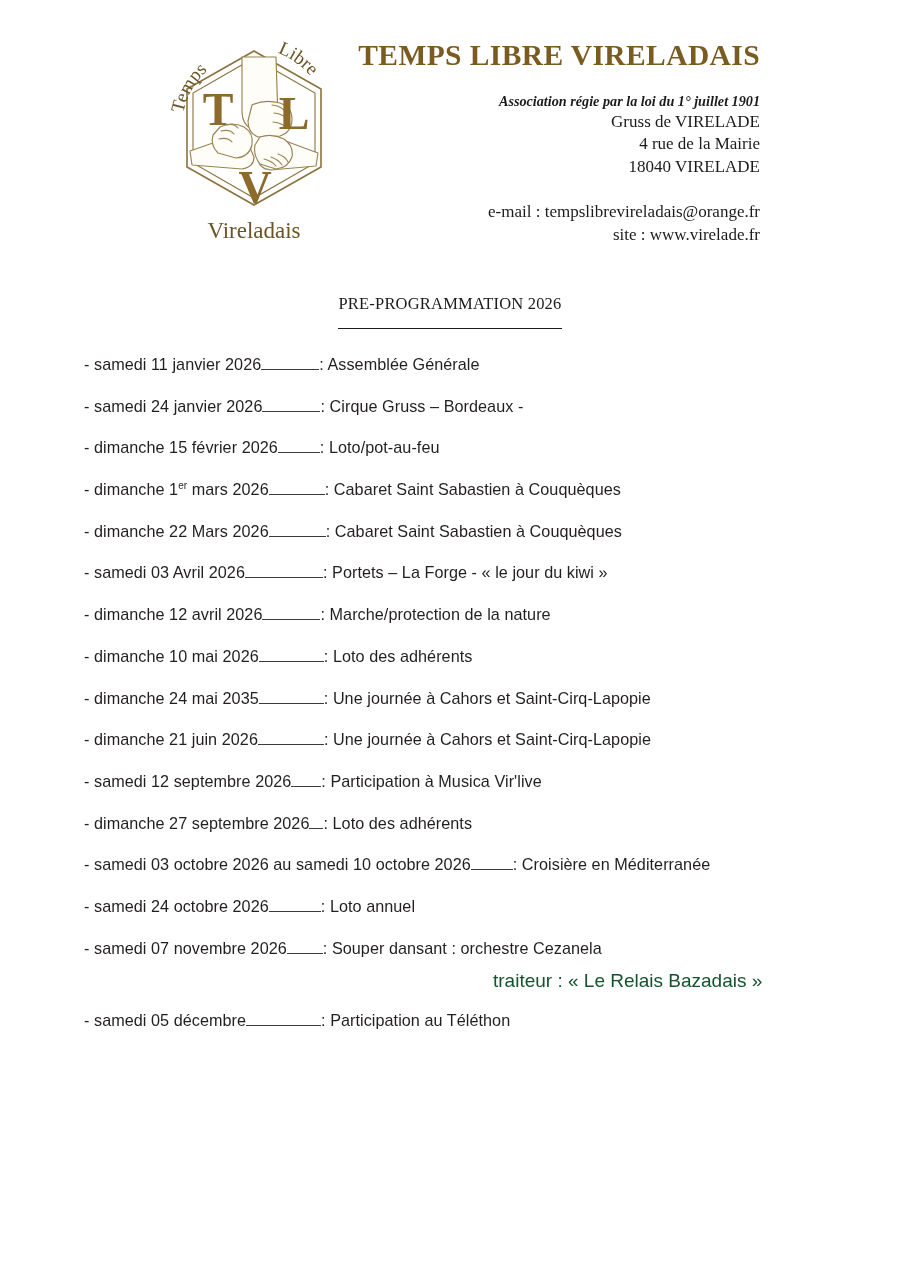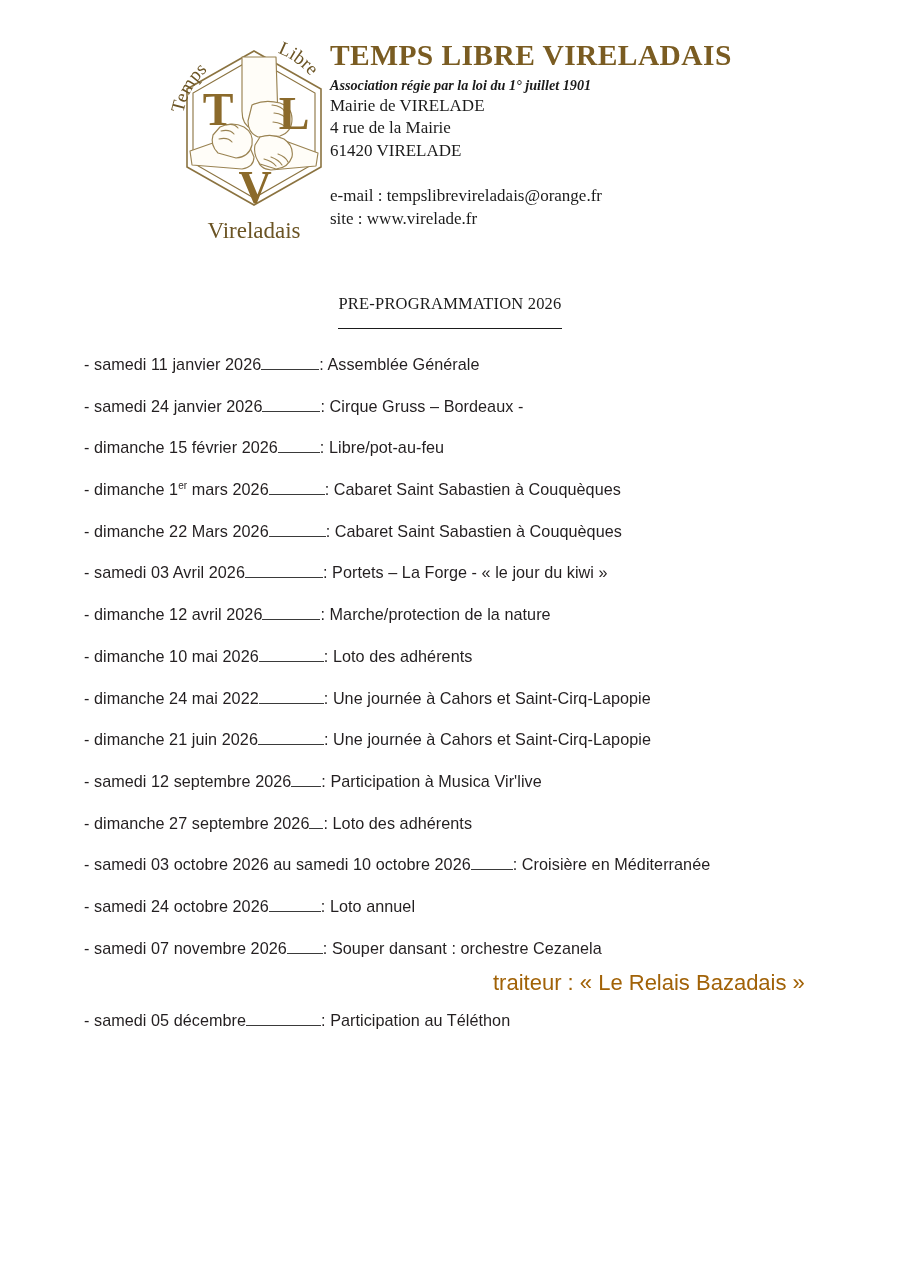--- a/index.html
+++ b/index.html
@@ -32,38 +32,38 @@
     width: 172px;
     height: 215px;
   }
   .logo-wrap svg { display: block; }
 
   .org-block {
     position: absolute;
     left: 330px;
     top: 40px;
     width: 430px;
-    text-align: left;
+    text-align: right;
   }
   .org-title {
     font-family: "Liberation Serif", serif;
     font-size: 29.5px;
     font-weight: bold;
     letter-spacing: 0.4px;
     color: #7a5c22;
     line-height: 1.08;
     white-space: nowrap;
   }
   .org-sub {
     font-family: "Liberation Serif", serif;
     font-style: italic;
     font-weight: bold;
     font-size: 14.2px;
     color: #1b1b1b;
-    margin-top: 5px;
+    margin-top: 21px;
     line-height: 1.25;
   }
   .org-addr-line {
     font-family: "Liberation Serif", serif;
     font-size: 17px;
     color: #1b1b1b;
     line-height: 1.34;
   }
   .org-contact {
     font-family: Liberation Serif, serif;
@@ -115,22 +115,22 @@
     margin: 0 0 0 0;
   }
   .row .desc { letter-spacing: 0.05px; }
   sup.ord {
     font-size: 0.62em;
     vertical-align: super;
     line-height: 0;
   }
   .subrow {
     height: 41.7px;
-    font-size: 22px;
-    color: #a16207;
+    font-size: 19px;
+    color: #14532d;
     white-space: nowrap;
     padding-left: 409px;
     line-height: 1.2;
   }
   .row.tight { height: 31px; }
 </style>
 </head>
 <body>
 
 <div class="header">
@@ -180,43 +180,43 @@
         <textPath href="#arcTR" startOffset="6%">Libre</textPath>
       </text>
 
       <text x="86" y="205" font-family="Liberation Serif, serif" font-size="23" fill="#6b5424" text-anchor="middle">Vireladais</text>
     </svg>
   </div>
 
   <div class="org-block">
     <div class="org-title">TEMPS LIBRE VIRELADAIS</div>
     <div class="org-sub">Association régie par la loi du 1° juillet 1901</div>
-    <div class="org-addr-line">Mairie de VIRELADE</div>
+    <div class="org-addr-line">Gruss de VIRELADE</div>
     <div class="org-addr-line">4 rue de la Mairie</div>
-    <div class="org-addr-line">61420 VIRELADE</div>
+    <div class="org-addr-line">18040 VIRELADE</div>
     <div class="contact-gap"></div>
     <div class="org-contact">e-mail : tempslibrevireladais@orange.fr</div>
     <div class="org-contact">site  : www.virelade.fr</div>
   </div>
 </div>
 
 <div class="doc-title">
   <span>PRE-PROGRAMMATION  2026</span>
 </div>
 
 <div class="program" id="program-list">
     <div class="row"><span class="date">- samedi 11 janvier 2026</span><span class="fill" style="width: 58px;"></span><span class="desc">: Assemblée Générale</span></div>
     <div class="row"><span class="date">- samedi 24 janvier 2026</span><span class="fill" style="width: 58px;"></span><span class="desc">: Cirque Gruss – Bordeaux -</span></div>
-    <div class="row"><span class="date">- dimanche 15 février 2026</span><span class="fill" style="width: 42px;"></span><span class="desc">: Libre/pot-au-feu</span></div>
+    <div class="row"><span class="date">- dimanche 15 février 2026</span><span class="fill" style="width: 42px;"></span><span class="desc">: Loto/pot-au-feu</span></div>
     <div class="row"><span class="date">- dimanche 1<sup class="ord">er</sup> mars 2026</span><span class="fill" style="width: 56px;"></span><span class="desc">: Cabaret Saint Sabastien à Couquèques</span></div>
     <div class="row"><span class="date">- dimanche 22 Mars 2026</span><span class="fill" style="width: 57px;"></span><span class="desc">: Cabaret Saint Sabastien à Couquèques</span></div>
     <div class="row"><span class="date">- samedi 03 Avril 2026</span><span class="fill" style="width: 78px;"></span><span class="desc">: Portets – La Forge - « le jour du kiwi »</span></div>
     <div class="row"><span class="date">- dimanche 12 avril 2026</span><span class="fill" style="width: 58px;"></span><span class="desc">: Marche/protection de la nature</span></div>
     <div class="row"><span class="date">- dimanche 10 mai 2026</span><span class="fill" style="width: 65px;"></span><span class="desc">: Loto des adhérents</span></div>
-    <div class="row"><span class="date">- dimanche 24 mai 2022</span><span class="fill" style="width: 65px;"></span><span class="desc">: Une journée à Cahors et Saint-Cirq-Lapopie</span></div>
+    <div class="row"><span class="date">- dimanche 24 mai 2035</span><span class="fill" style="width: 65px;"></span><span class="desc">: Une journée à Cahors et Saint-Cirq-Lapopie</span></div>
     <div class="row"><span class="date">- dimanche 21 juin 2026</span><span class="fill" style="width: 66px;"></span><span class="desc">: Une journée à Cahors et Saint-Cirq-Lapopie</span></div>
     <div class="row"><span class="date">- samedi 12 septembre 2026</span><span class="fill" style="width: 30px;"></span><span class="desc">: Participation à Musica Vir'live</span></div>
     <div class="row"><span class="date">- dimanche 27 septembre 2026</span><span class="fill" style="width: 14px;"></span><span class="desc">: Loto des adhérents</span></div>
     <div class="row"><span class="date">- samedi 03 octobre 2026 au samedi 10 octobre 2026</span><span class="fill" style="width: 42px;"></span><span class="desc">: Croisière en Méditerranée</span></div>
     <div class="row"><span class="date">- samedi 24 octobre 2026</span><span class="fill" style="width: 52px;"></span><span class="desc">: Loto annuel</span></div>
     <div class="row tight"><span class="date">- samedi 07 novembre 2026</span><span class="fill" style="width: 36px;"></span><span class="desc">: Souper dansant : orchestre Cezanela</span></div>
     <div class="subrow">traiteur : « Le Relais Bazadais »</div>
     <div class="row"><span class="date">- samedi 05 décembre</span><span class="fill" style="width: 75px;"></span><span class="desc">: Participation au Téléthon</span></div>
   </div>
 

